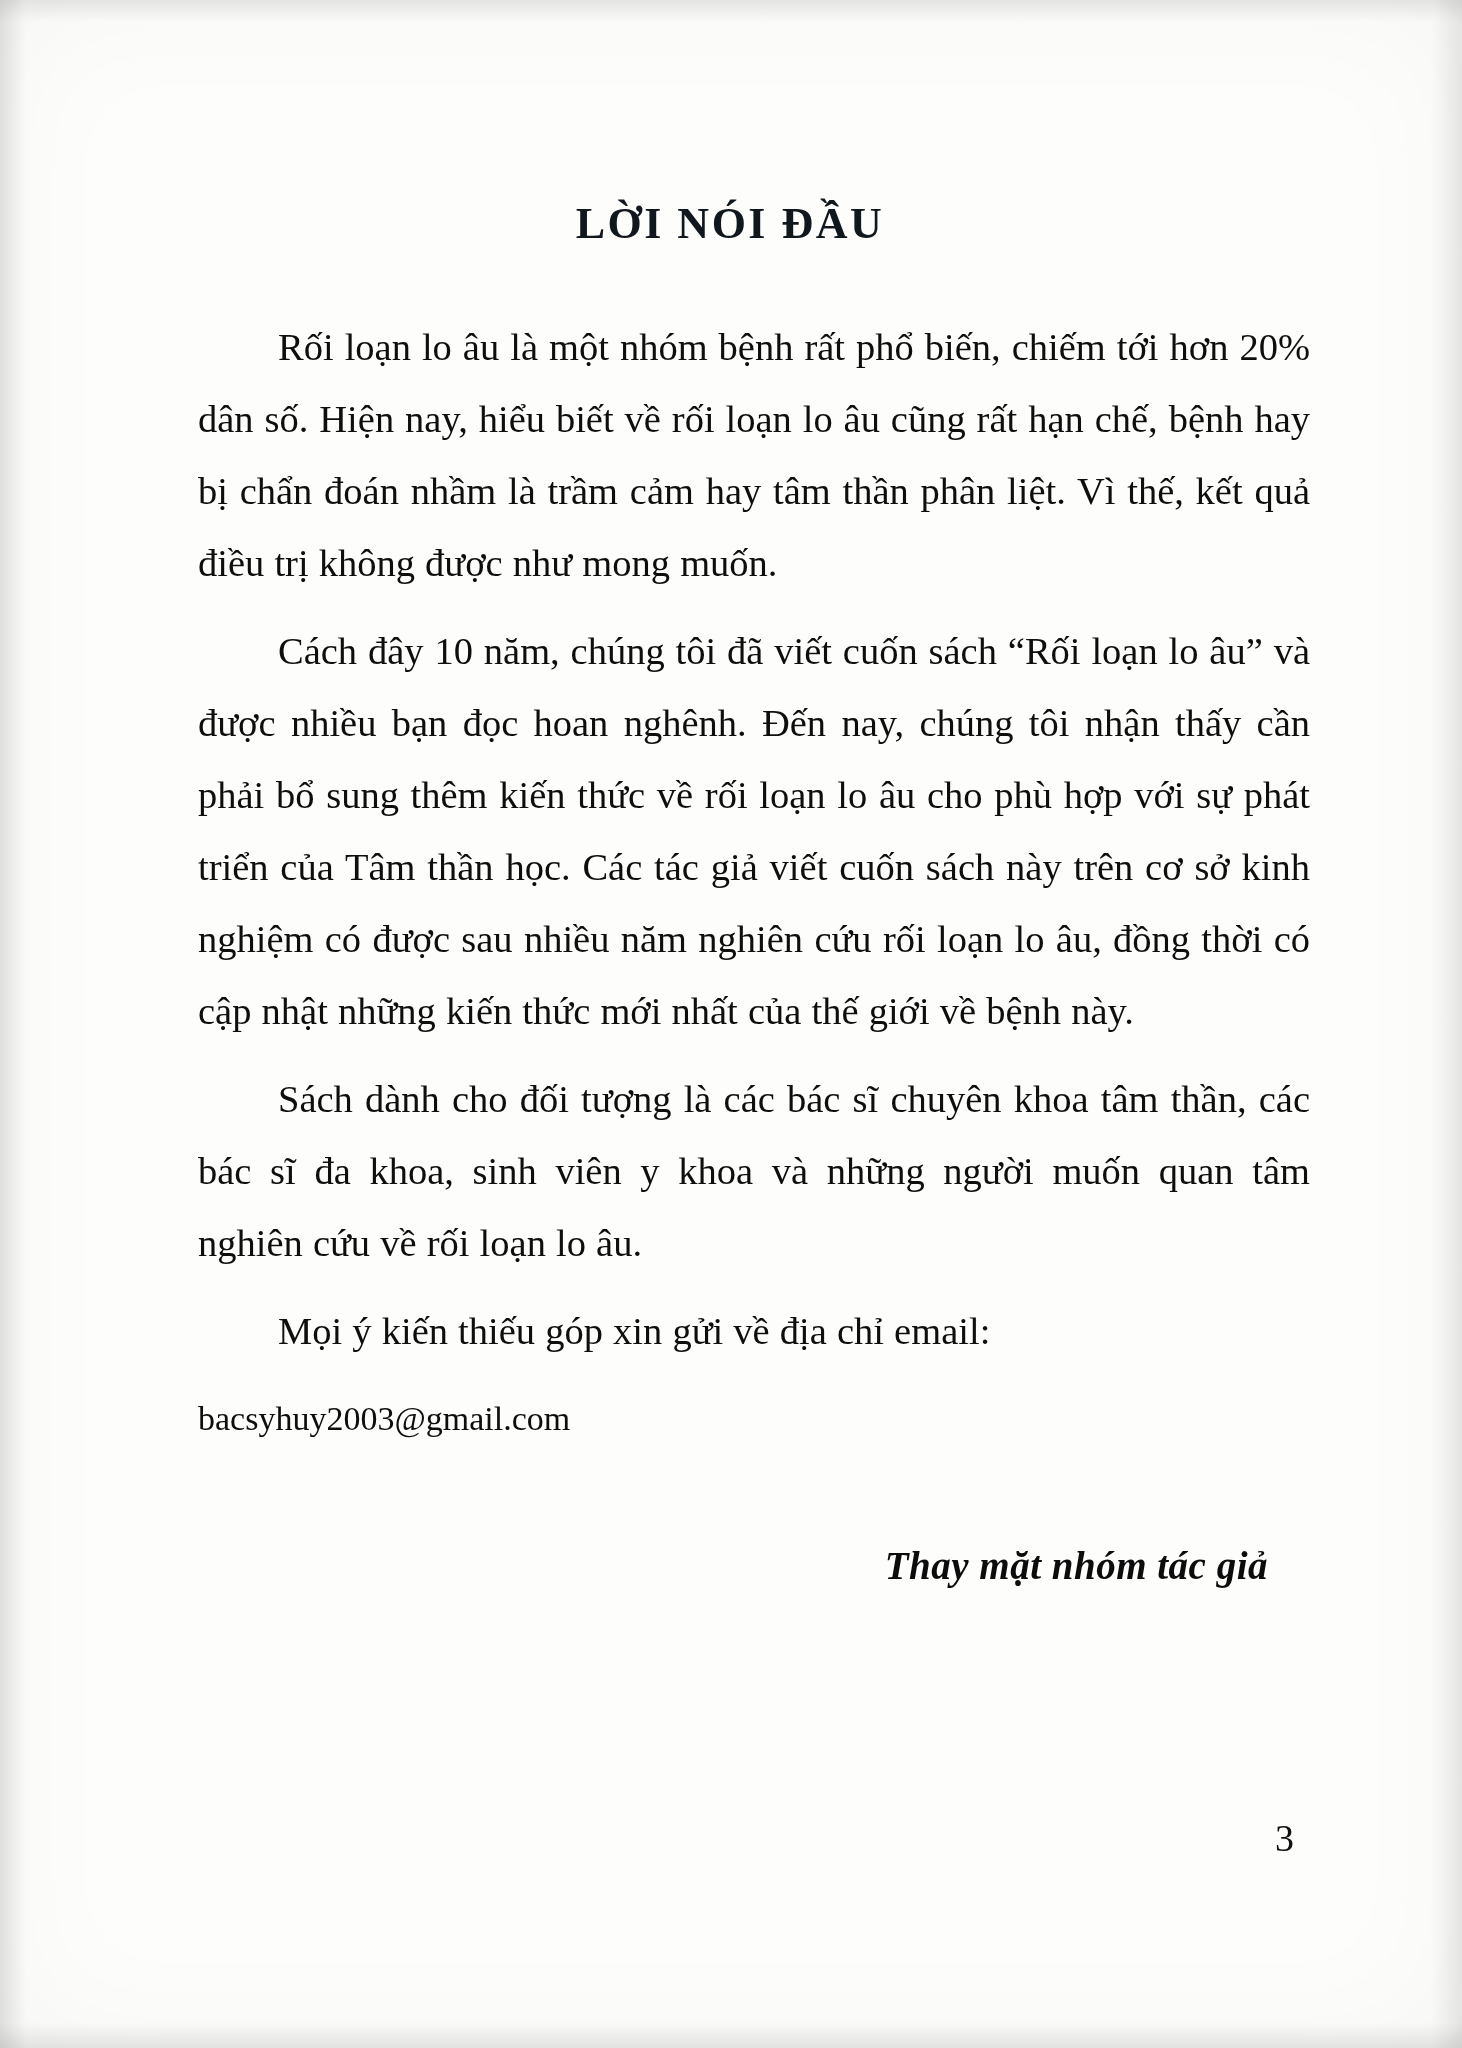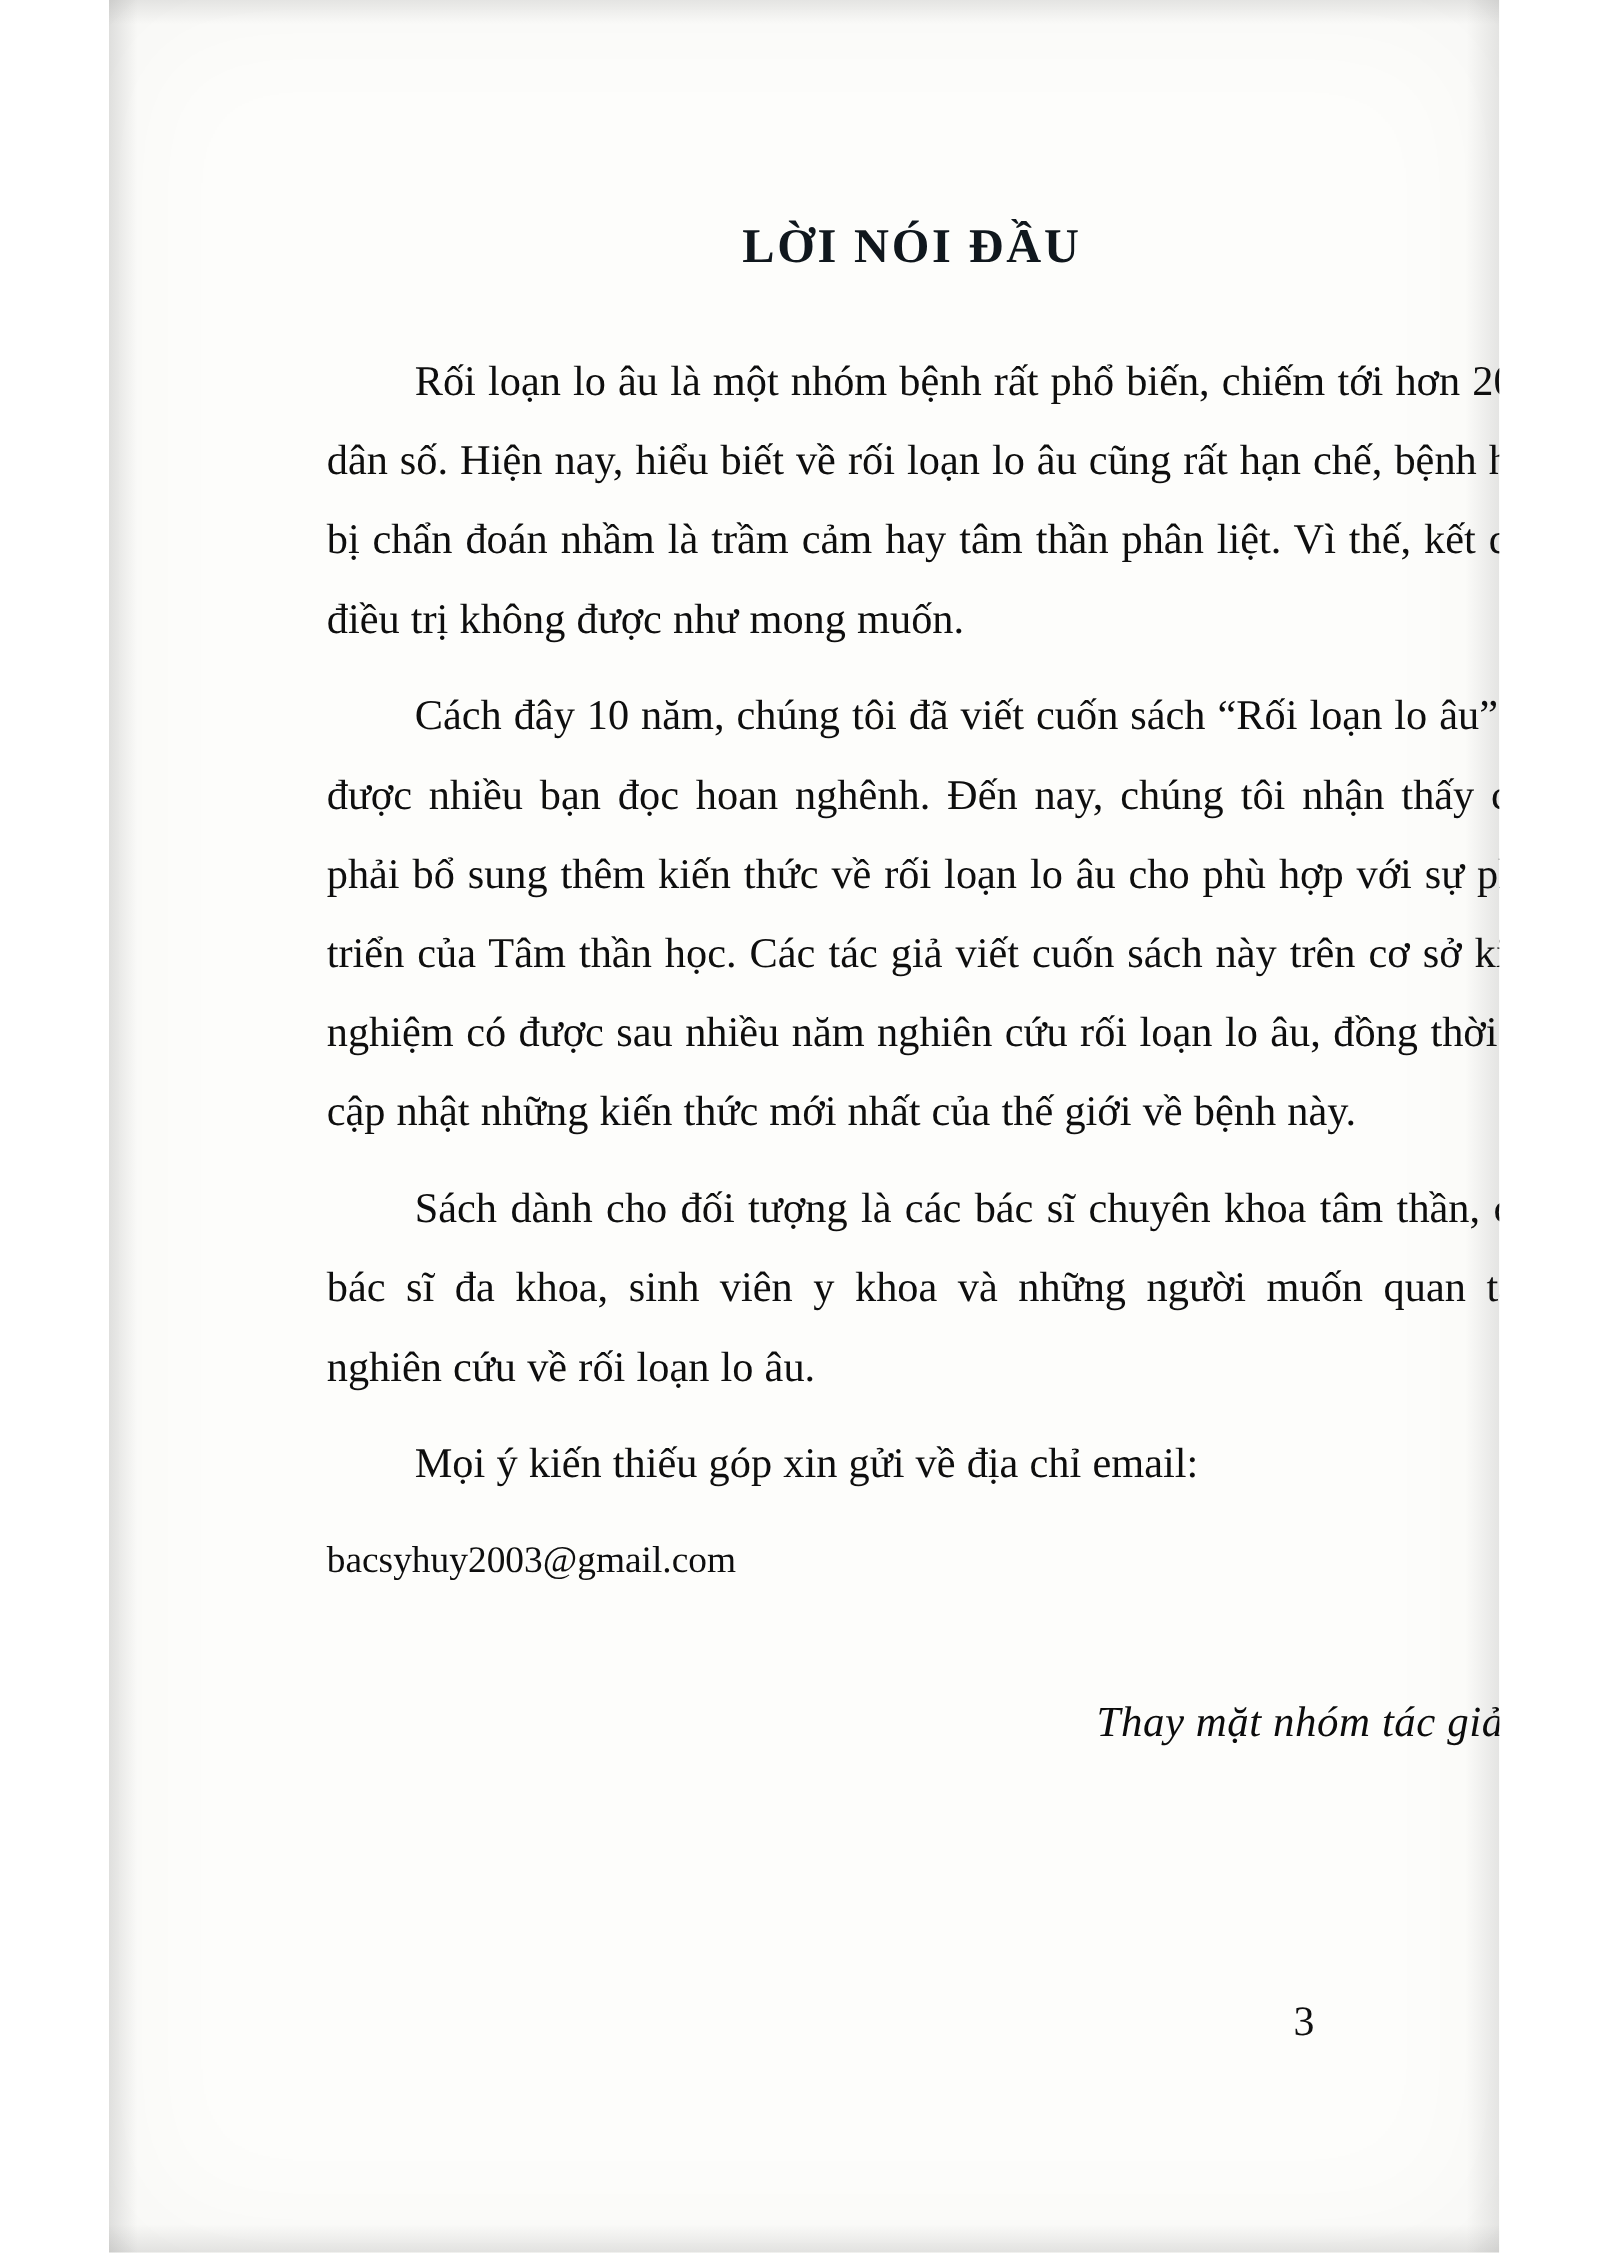--- a/index.html
+++ b/index.html
@@ -3,21 +3,21 @@
 <meta charset="utf-8">
 <title>LỜI NÓI ĐẦU</title>
 <style>
   html, body {
     margin: 0;
     padding: 0;
     background: #ffffff;
   }
   .page {
     position: relative;
-    width: 1264px;
+    width: 1462px;
     height: 2048px;
     margin: 0 auto;
     background: #fdfdfb;
     overflow: hidden;
     font-family: "Liberation Serif", "DejaVu Serif", serif;
     color: #111111;
     
     box-shadow: inset 0 0 140px rgba(0,0,0,0.035);
   }
   
@@ -79,21 +79,21 @@
     color: #0e0e0e;
   }
 
   .signature {
     margin-top: 72px;
     text-align: right;
     padding-right: 42px;
   }
   .signature .sig-line {
     font-style: italic;
-    font-weight: 400;
+    font-weight: 700;
     font-size: 39px;
     line-height: 78px;
     letter-spacing: 0.5px;
     color: #0c0c0c;
   }
 
   .page-number {
     position: absolute;
     right: 168px;
     bottom: 188px;

